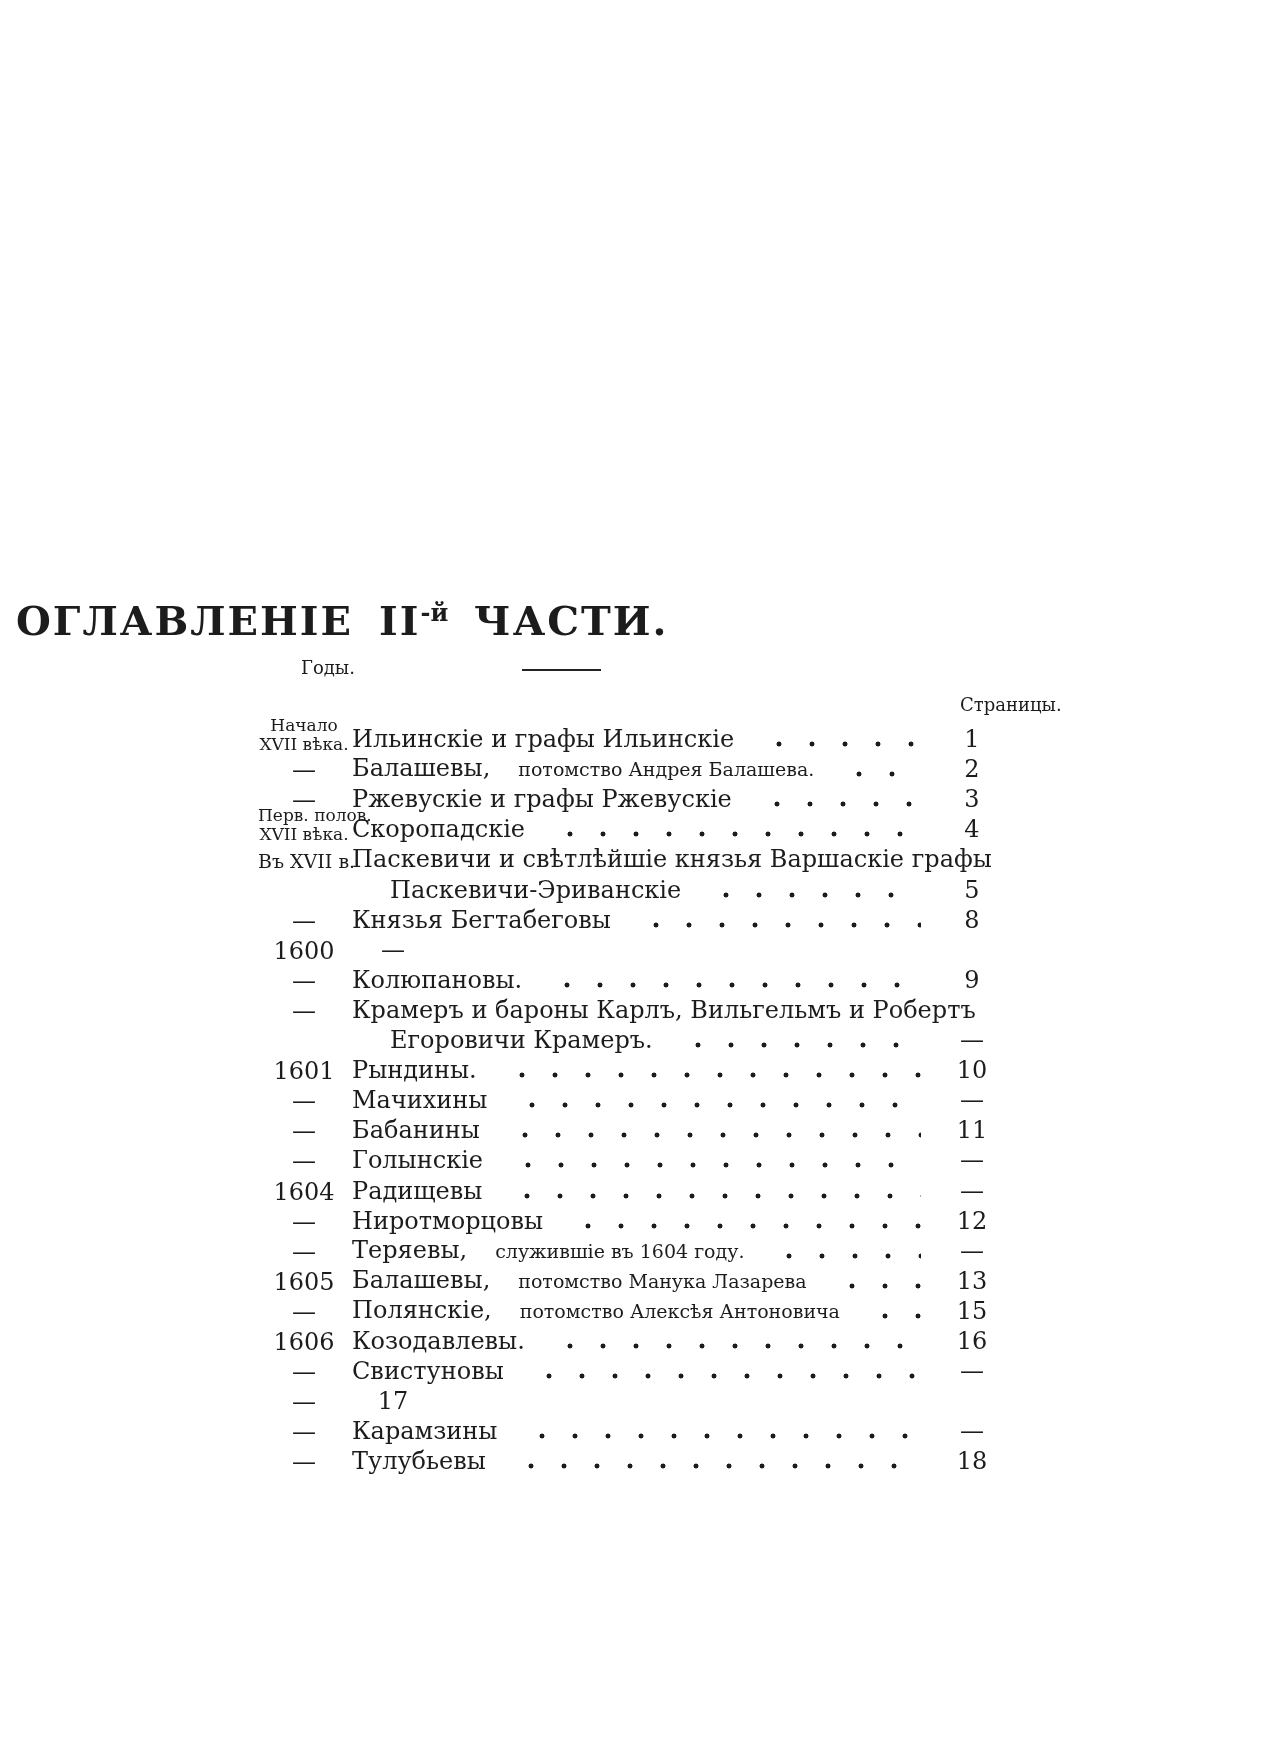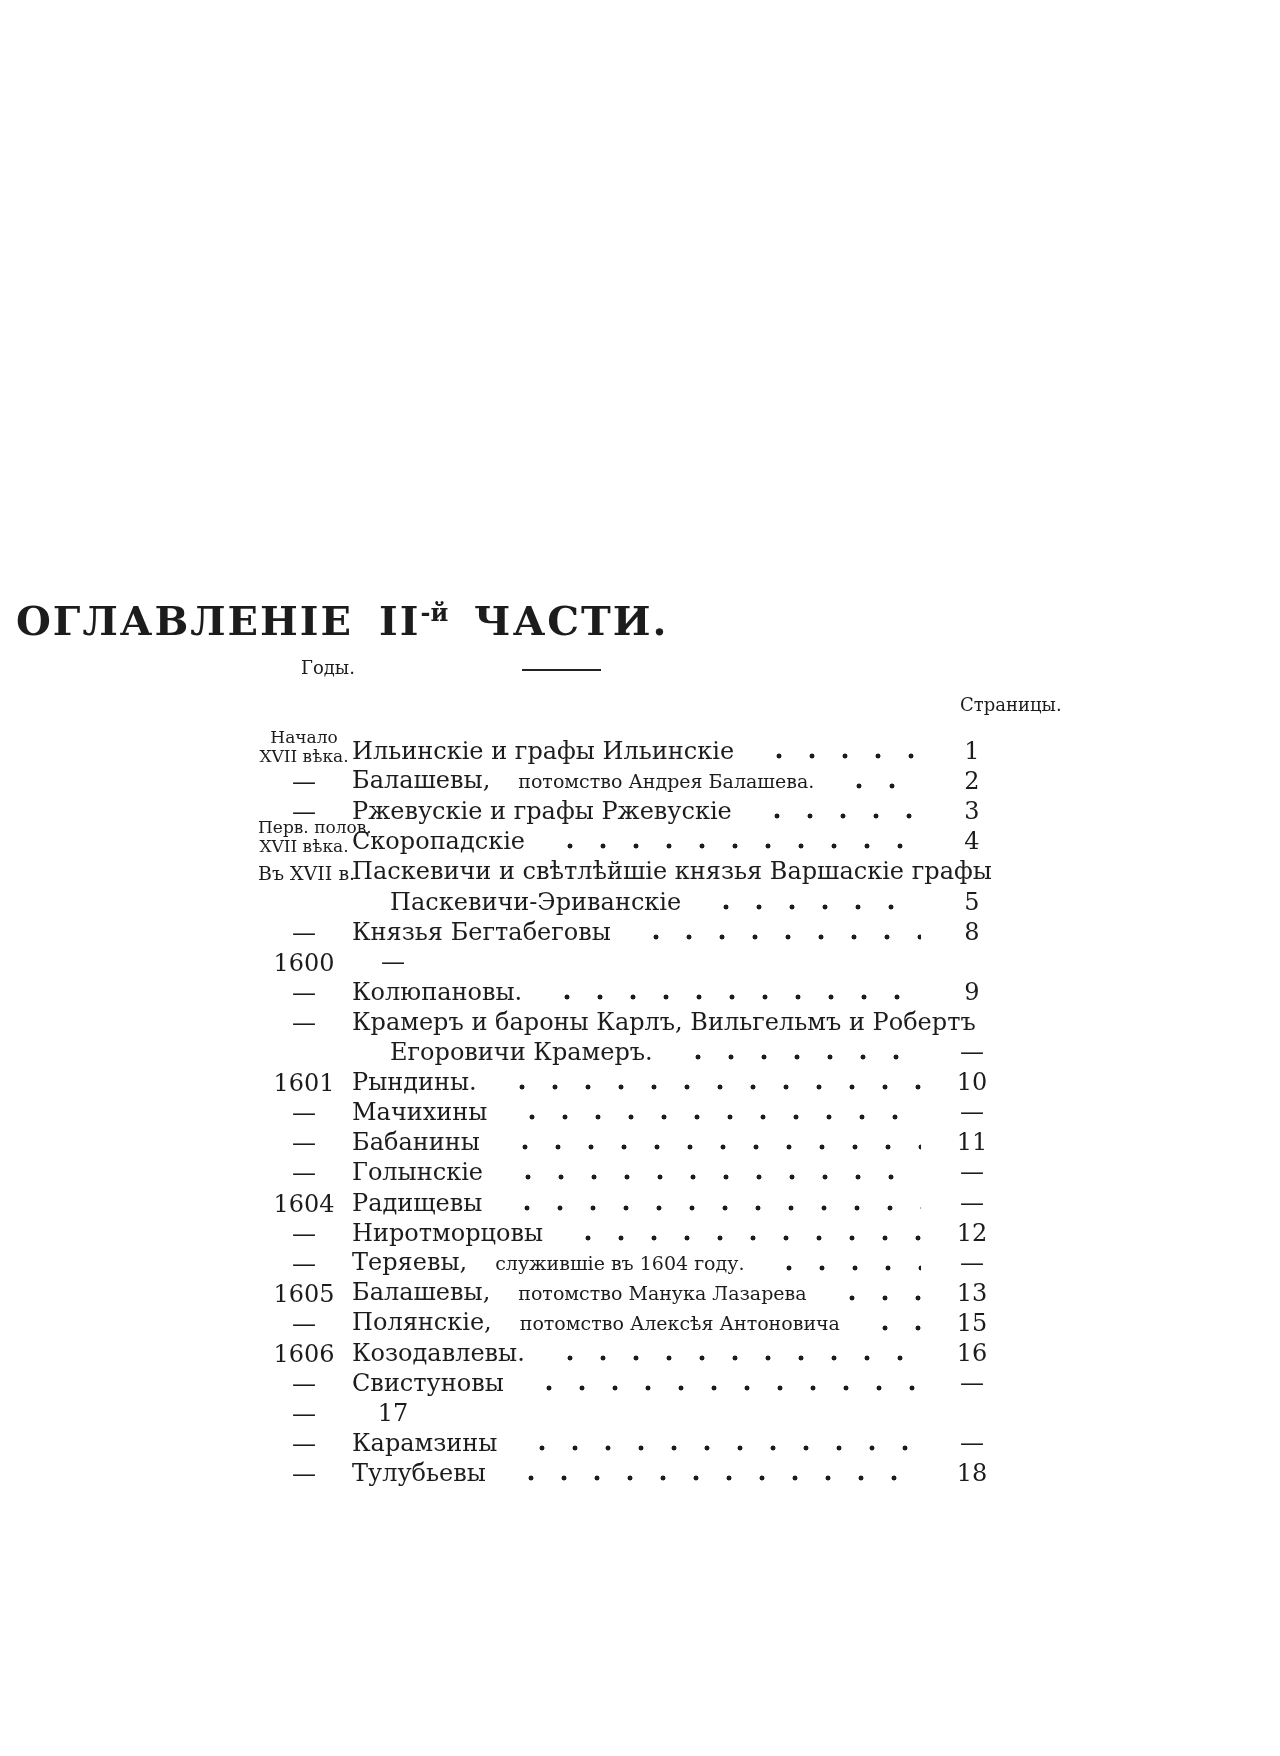--- a/index.html
+++ b/index.html
@@ -53,21 +53,20 @@
     white-space: nowrap;
   }
   .col-head.years { top: 657px; left: 301px; }
   .col-head.pages { top: 694px; left: 924px; margin-left: 36px; }
 
   .rows {
     position: absolute;
     top: 723px;
     left: 258px;
     width: 757px;
-    margin-top: 12px;
   }
   .row {
     height: 30.1px;
     display: flex;
     align-items: flex-end;
   }
   .c-year {
     flex: none;
     width: 92px;
     text-align: center;

